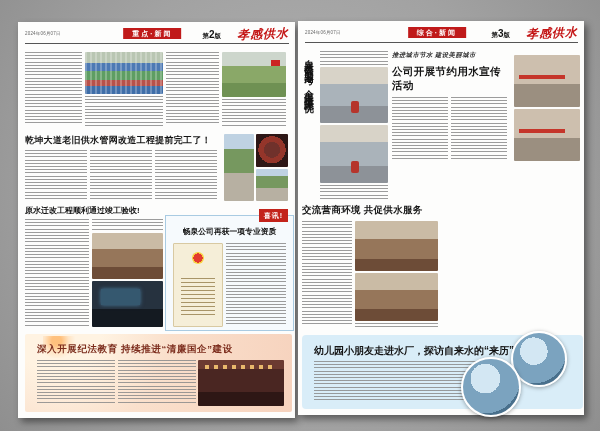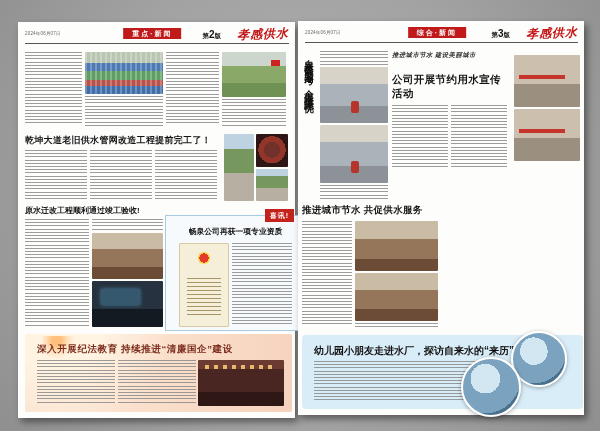--- a/index.html
+++ b/index.html
@@ -42,21 +42,21 @@
   .ph-cert::after{content:"";position:absolute;left:14%;top:42%;width:72%;height:44%;background:repeating-linear-gradient(to bottom,#a89467 0 1px,transparent 1px 4px);}
   .ph-darkmeet{background:linear-gradient(180deg,#6b3a31 0 20%,#4a2622 20% 70%,#2e1715 70%);}
   .ph-darkmeet::before{content:"";position:absolute;left:8%;top:10%;width:84%;height:10%;background:repeating-linear-gradient(90deg,#e8b86c 0 4px,transparent 4px 9px);}
   .ph-hydrant{background:linear-gradient(180deg,#d8d3c8 0 30%,#aab3ba 30% 70%,#8d9298 70%);}
   .ph-hydrant::after{content:"";position:absolute;left:45%;bottom:18%;width:8px;height:12px;background:#b5342b;border-radius:2px;}
   .ph-redbanner{background:linear-gradient(180deg,#cdbfae 0 55%,#9b8f80 55%);}
   .ph-redbanner::after{content:"";position:absolute;left:8%;top:38%;width:70%;height:9%;background:#c5352a;}
   .ph-tent{background:linear-gradient(180deg,#d2e1ec 0 28%,#2f5fa0 28% 52%,#93a0ac 52% 82%,#b2483f 82%);}
   .ph-circle{border-radius:50%;border:2px solid #fff;box-shadow:0 1px 4px rgba(0,0,0,.35);background:radial-gradient(circle at 40% 35%,#d3e7f3 0 30%,#7ba3bf 30% 70%,#49708c 70%);}
 
-  .noticebox{position:absolute;background:#f6fafd;border:1px solid #a9cbe2;padding-left:6px;}
+  .noticebox{position:absolute;background:#f6fafd;border:1px solid #a9cbe2;}
   .badge{position:absolute;top:-7px;right:5px;background:#c3231b;color:#fff;font-size:7px;font-weight:800;padding:1.5px 5px;letter-spacing:1px;}
   .banner{position:absolute;background:radial-gradient(circle at 12% -10%,#fff3e2 0 18%,#fae0cc 45%,#f6d2bd 100%);border-radius:2px;}
   .banner::before{content:"";position:absolute;left:18px;top:2px;width:34px;height:22px;background:radial-gradient(circle at 40% 20%,rgba(255,190,120,.95) 0 18%,rgba(255,210,160,.45) 45%,transparent 70%);}
   .bannert{font-size:9.5px;font-weight:800;color:#7c2d1d;letter-spacing:.6px;}
   .kidsbox{position:absolute;background:#d9edf8;border-radius:4px;}
   .vtitle{writing-mode:vertical-rl;text-orientation:upright;font-weight:800;font-size:9.5px;letter-spacing:2px;color:#111;line-height:15px;}
 </style>
 </head>
 <body>
 
@@ -150,34 +150,34 @@
         <div class="col" style="flex:1;height:100%;">
           <div class="tl" style="height:14px;"></div>
           <div class="photo ph-hydrant" style="height:56px;"></div>
           <div class="photo ph-hydrant" style="height:58px;"></div>
           <div class="tl" style="flex:1;"></div>
         </div>
       </div>
 
       <div style="position:absolute;left:94px;top:30px;width:188px;height:112px;">
         <div class="kick">推进城市节水 建设美丽城市</div>
-        <h2 class="t1" style="margin-top:13px;width:118px;">公司开展节约用水宣传活动</h2>
+        <h2 class="t1" style="margin-top:5px;width:118px;">公司开展节约用水宣传活动</h2>
         <div class="row" style="margin-top:4px;width:116px;height:64px;">
           <div class="tl" style="width:56px;height:100%;"></div>
           <div class="tl" style="width:56px;height:100%;"></div>
         </div>
         <div class="col" style="position:absolute;right:0;top:4px;width:66px;height:106px;">
           <div class="photo ph-redbanner" style="height:52px;"></div>
           <div class="photo ph-redbanner" style="flex:1;"></div>
         </div>
       </div>
 
 
       <div style="position:absolute;left:4px;top:183px;width:136px;height:126px;">
-        <h2 class="t2" style="font-size:9.5px;">推进城市节水  共促供水服务</h2>
+        <h2 class="t2" style="font-size:9.5px;">交流营商环境  共促供水服务</h2>
         <div class="row" style="margin-top:4px;height:106px;">
           <div class="tl" style="width:50px;height:100%;"></div>
           <div class="col" style="flex:1;height:100%;">
             <div class="photo ph-meeting" style="height:50px;"></div>
             <div class="photo ph-meeting" style="height:48px;"></div>
             <div class="tl" style="flex:1;"></div>
           </div>
         </div>
       </div>
 

